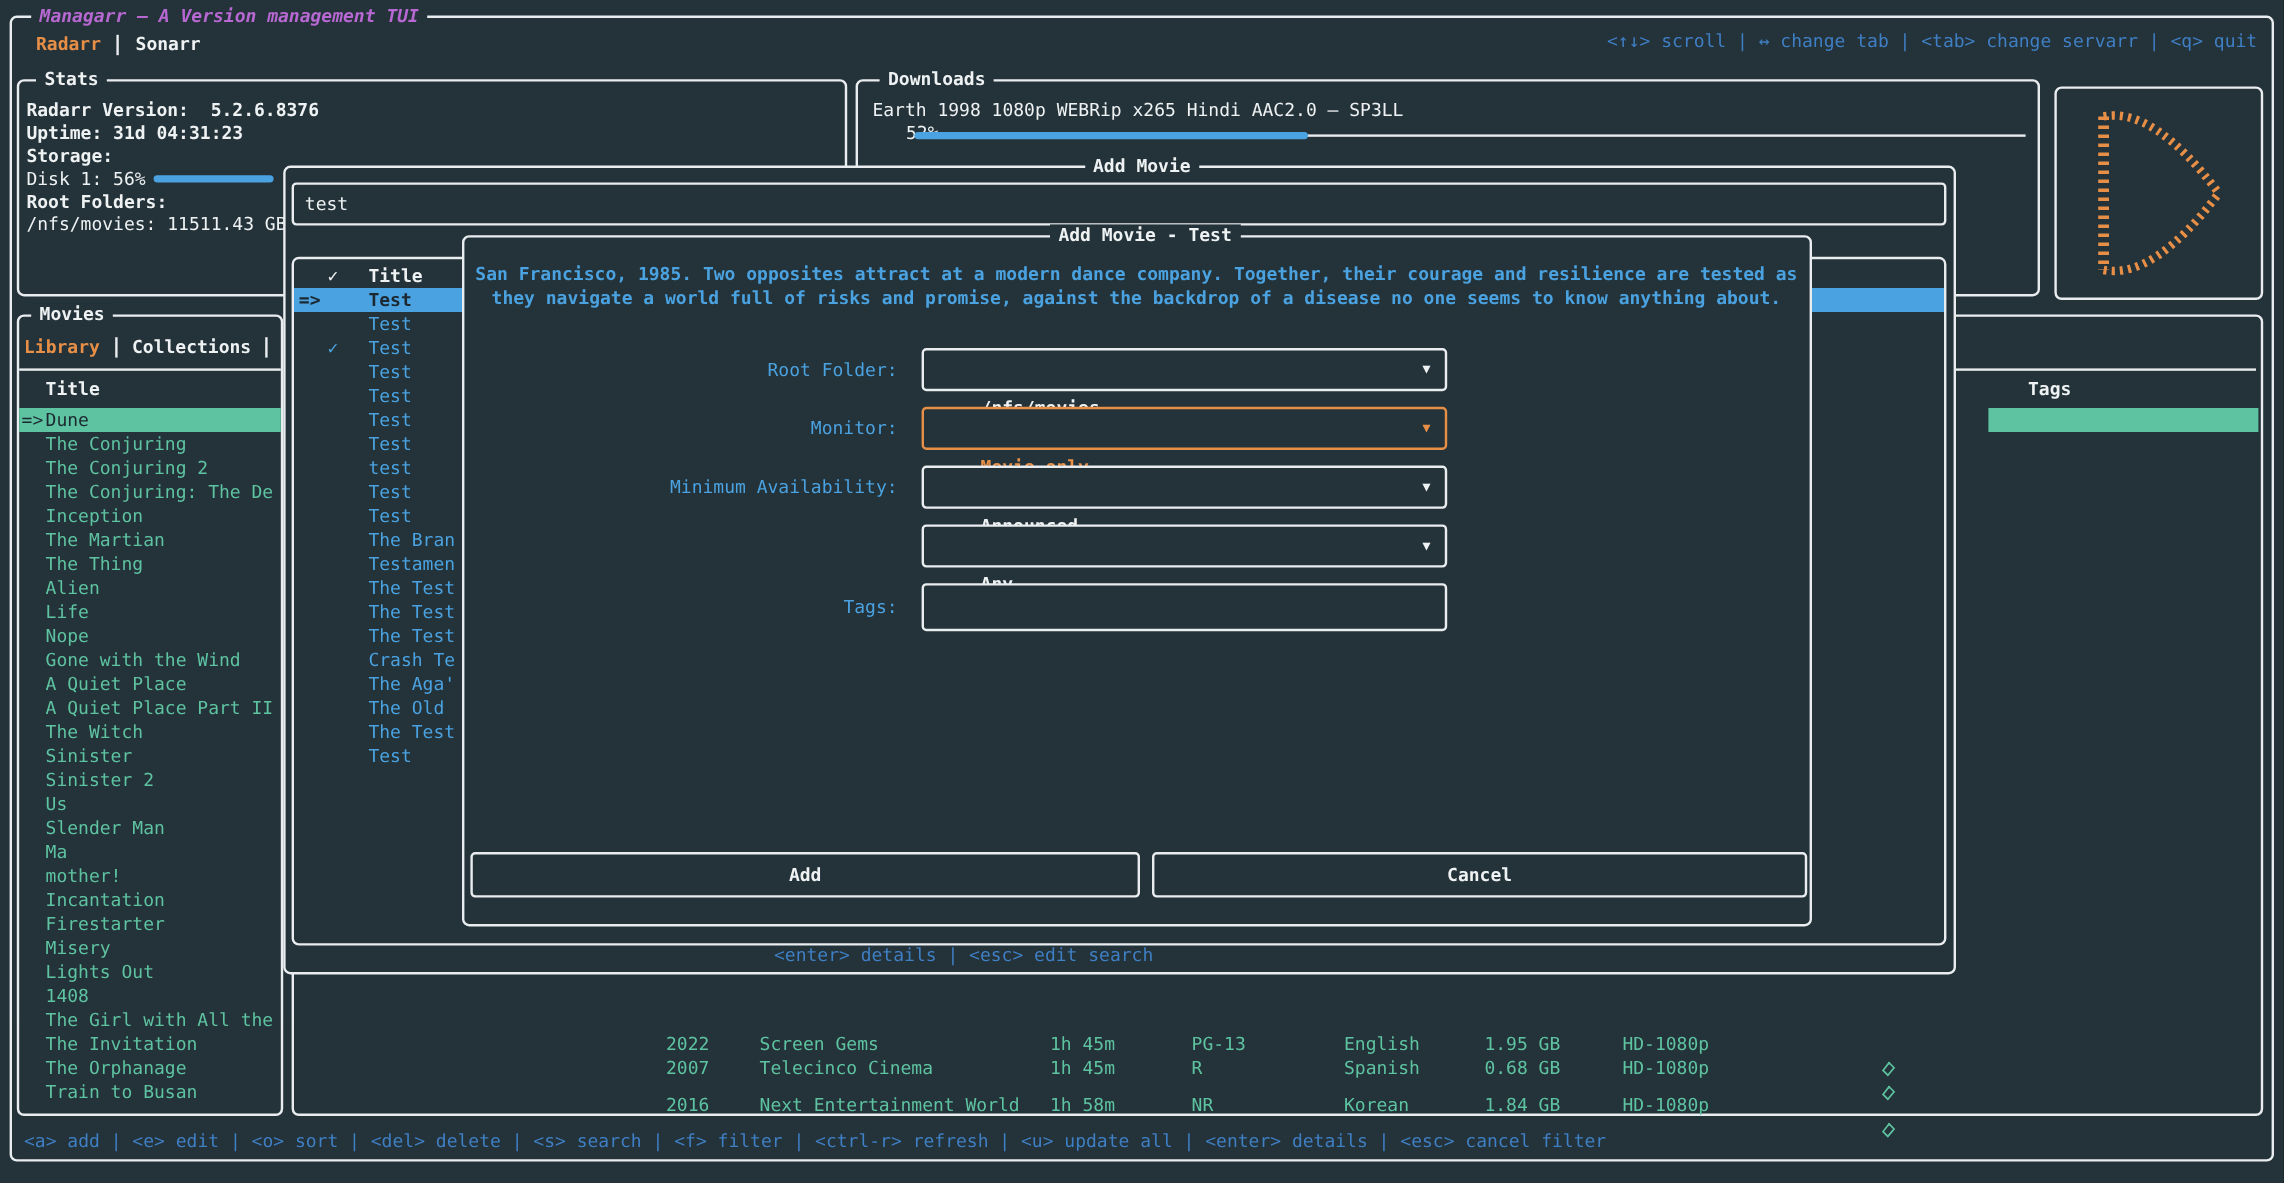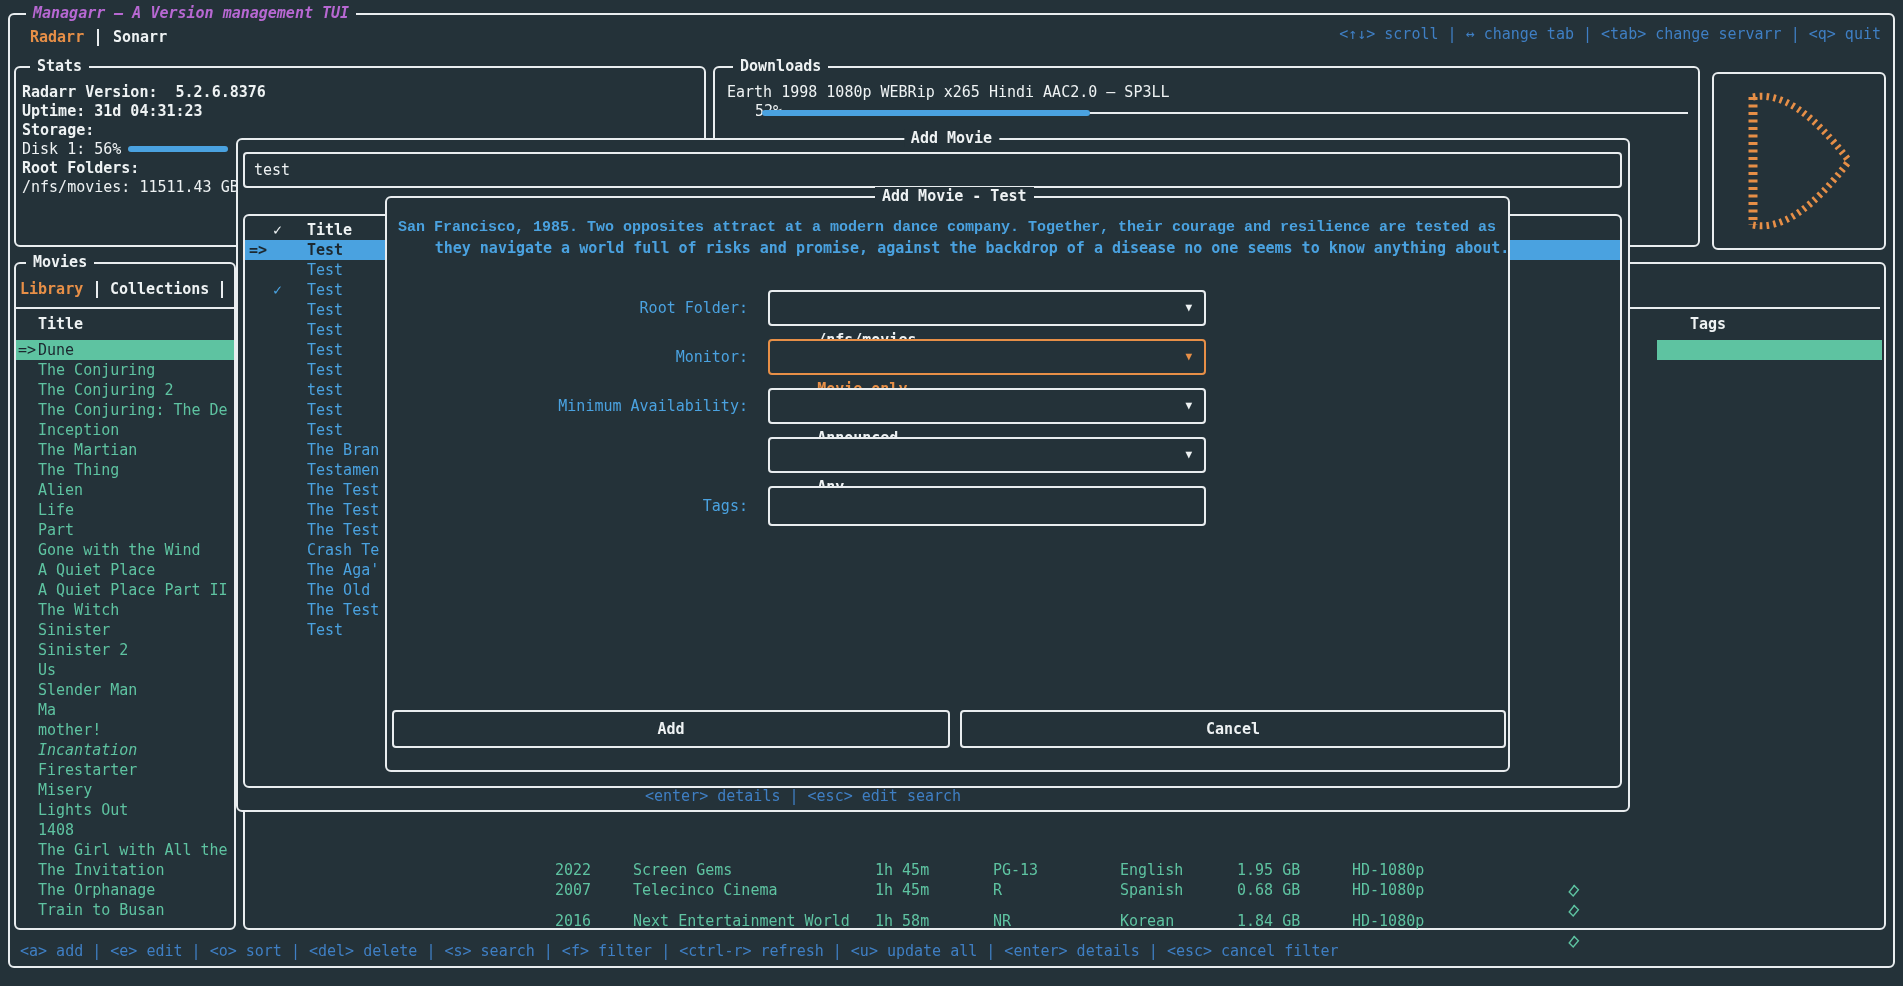--- a/index.html
+++ b/index.html
@@ -116,21 +116,21 @@
       <div class="mrow" style="top: 140px;">
         <span class="pfx"></span>
         <span class="mtitle">Alien</span>
       </div>
       <div class="mrow" style="top: 160px;">
         <span class="pfx"></span>
         <span class="mtitle">Life</span>
       </div>
       <div class="mrow" style="top: 180px;">
         <span class="pfx"></span>
-        <span class="mtitle">Part</span>
+        <span class="mtitle">Nope</span>
       </div>
       <div class="mrow" style="top: 200px;">
         <span class="pfx"></span>
         <span class="mtitle">Gone with the Wind</span>
       </div>
       <div class="mrow" style="top: 220px;">
         <span class="pfx"></span>
         <span class="mtitle">A Quiet Place</span>
       </div>
       <div class="mrow" style="top: 240px;">
@@ -158,21 +158,21 @@
         <span class="mtitle">Slender Man</span>
       </div>
       <div class="mrow" style="top: 360px;">
         <span class="pfx"></span>
         <span class="mtitle">Ma</span>
       </div>
       <div class="mrow" style="top: 380px;">
         <span class="pfx"></span>
         <span class="mtitle">mother!</span>
       </div>
-      <div class="mrow" style="top: 400px; font-style: italic;">
+      <div class="mrow" style="top: 400px;">
         <span class="pfx"></span>
         <span class="mtitle">Incantation</span>
       </div>
       <div class="mrow" style="top: 420px;">
         <span class="pfx"></span>
         <span class="mtitle">Firestarter</span>
       </div>
       <div class="mrow" style="top: 440px;">
         <span class="pfx"></span>
         <span class="mtitle">Misery</span>
@@ -364,22 +364,22 @@
       <div class="rrow" style="top: 380px;">
         <span class="pfx"></span>
         <span class="chk"></span>
         <span class="rtitle">Test</span>
       </div>
     </div>
   <div class="txt c-blue2" style="left:645px;top:786px;z-index:12;">&lt;enter&gt; details | &lt;esc&gt; edit search</div>
 
   <div class="box opaque" style="left:385px;top:196px;width:1125px;height:576px;z-index:20;"></div>
   <div class="btitle" style="left:875px;top:187px;z-index:21;">Add Movie - Test</div>
-  <div class="txt c-blue bold" style="left:947px;top:218px;transform:translateX(-50%);z-index:21;font-family:Liberation Mono, monospace;">San Francisco, 1985. Two opposites attract at a modern dance company. Together, their courage and resilience are tested as</div>
-  <div class="txt c-blue bold" style="left:972px;top:238px;transform:translateX(-50%);z-index:21;">they navigate a world full of risks and promise, against the backdrop of a disease no one seems to know anything about.</div>
+  <div class="txt c-blue bold" style="left:947px;top:218px;transform:translateX(-50%);z-index:21;">San Francisco, 1985. Two opposites attract at a modern dance company. Together, their courage and resilience are tested as</div>
+  <div class="txt c-blue bold" style="left:947px;top:238px;transform:translateX(-50%);z-index:21;">they navigate a world full of risks and promise, against the backdrop of a disease no one seems to know anything about.</div>
 
   <div class="flabel" style="top:290px;z-index:21;">Root Folder: </div>
   <div class="field" style="top:290px;z-index:21;">
     <span>/nfs/movies</span>
     <span class="arrow">▼</span>
   </div>
 
   <div class="flabel" style="top:339px;z-index:21;">Monitor: </div>
   <div class="field focused" style="top:339px;z-index:21;">
     <span>Movie only</span>

